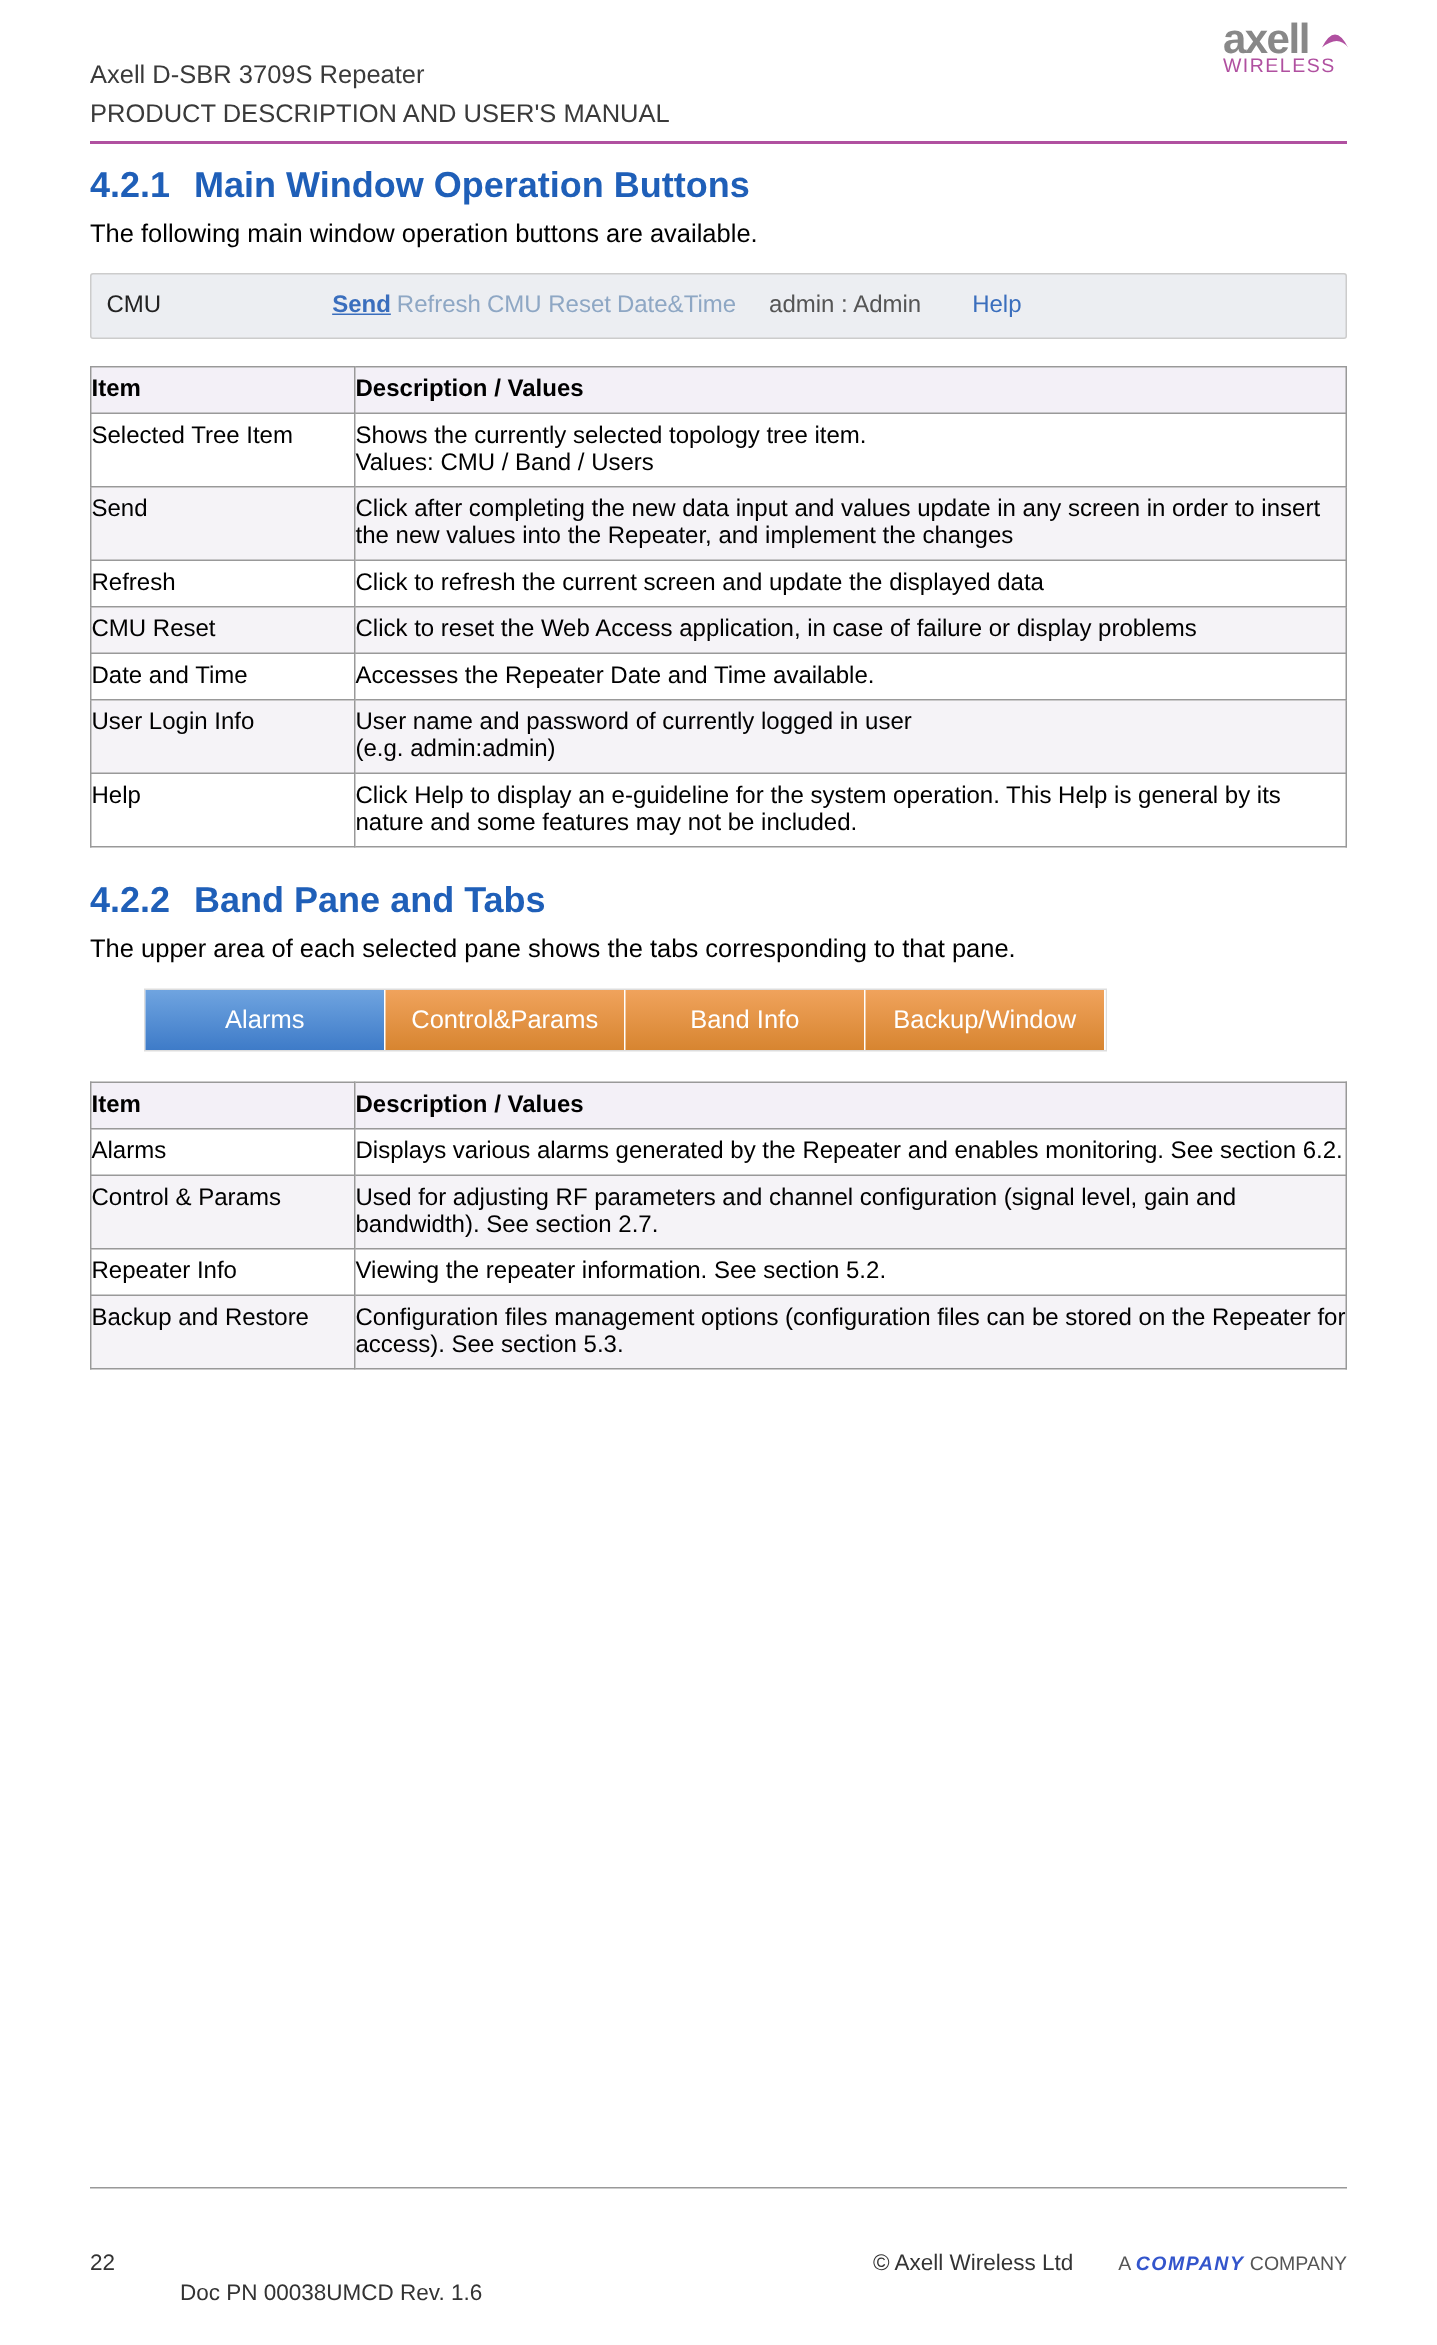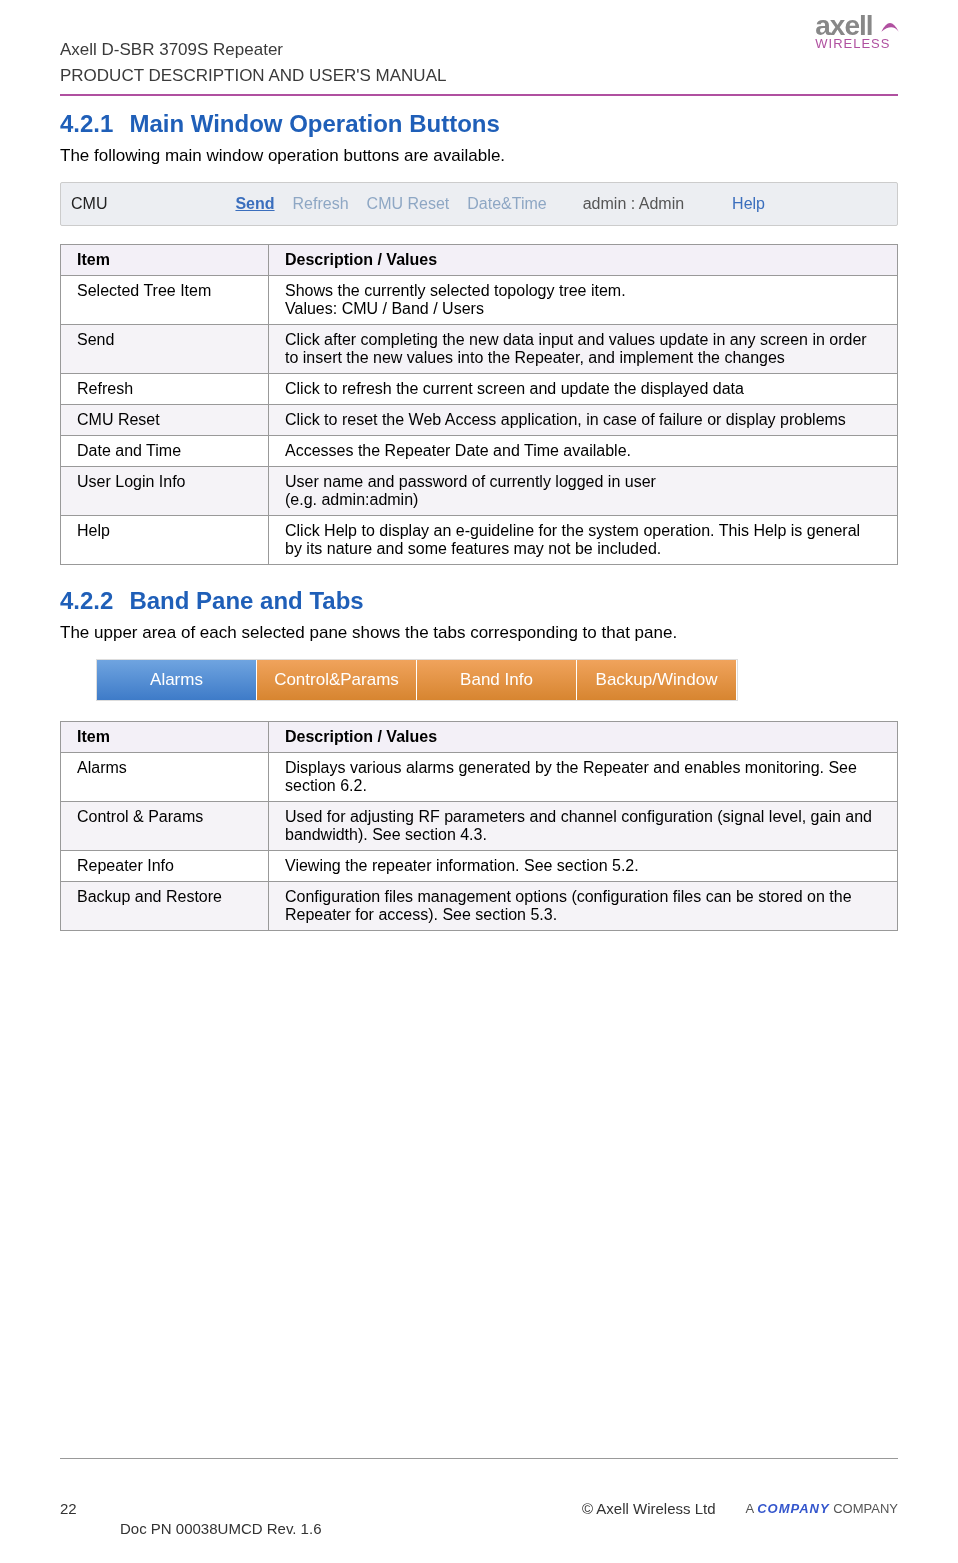--- a/index.html
+++ b/index.html
@@ -67,41 +67,41 @@
     font-family: Verdana, Arial, sans-serif;
   }
   .toolbar-img {
     height: 42px;
     background: #eceef2;
     border: 1px solid #ccc;
     border-radius: 2px;
     display:flex;
     align-items:center;
     padding-left:10px;
-    gap: 18px;
+    gap: 4px;
     font-family: 'Segoe UI', Tahoma, sans-serif;
     font-size: 16px;
     margin-bottom: 18px;
   }
   .toolbar-img .cmu-label { color:#222; font-weight: normal; margin-right: 110px; }
   .toolbar-img .tb { color:#8ea7c4; }
   .toolbar-img .tb.bold { color:#3a6ebd; font-weight:bold; text-decoration: underline;}
   .toolbar-img .admin { color:#555; margin-left:18px; }
   .toolbar-img .help-l { margin-left: 30px; color:#3a6ebd; }
 
   table.info {
     width: 100%;
     border-collapse: collapse;
     font-family: Verdana, Arial, sans-serif;
     font-size: 16px;
     margin-bottom: 22px;
   }
   table.info th, table.info td {
     border: 1px solid #999;
-    padding: 6px 16px;
+    padding: 6px 0;
     text-align: left;
     vertical-align: top;
   }
   table.info th {
     background: #f3f0f7;
     font-weight: bold;
   }
   table.info td.col1 { width: 175px; }
   table.info tr.alt { background:#f5f3f7; }
   .just { text-align: justify; }
@@ -238,21 +238,21 @@
         <tr>
       <th class="col1">Item</th>
       <th>Description / Values</th>
     </tr>
     <tr>
       <td class="col1">Alarms</td>
       <td class="just">Displays various alarms generated by the Repeater and enables monitoring. See section 6.2.</td>
     </tr>
     <tr class="alt">
       <td class="col1">Control &amp; Params</td>
-      <td class="just">Used for adjusting RF parameters and channel configuration (signal level, gain and bandwidth). See section 4.3.</td>
+      <td class="just">Used for adjusting RF parameters and channel configuration (signal level, gain and bandwidth). See section 2.7.</td>
     </tr>
     <tr>
       <td class="col1">Repeater Info</td>
       <td>Viewing the repeater information. See section 5.2.</td>
     </tr>
     <tr class="alt">
       <td class="col1">Backup and Restore</td>
       <td class="just">Configuration files management options (configuration files can be stored on the Repeater for access). See section 5.3.</td>
     </tr>
   </tbody>

